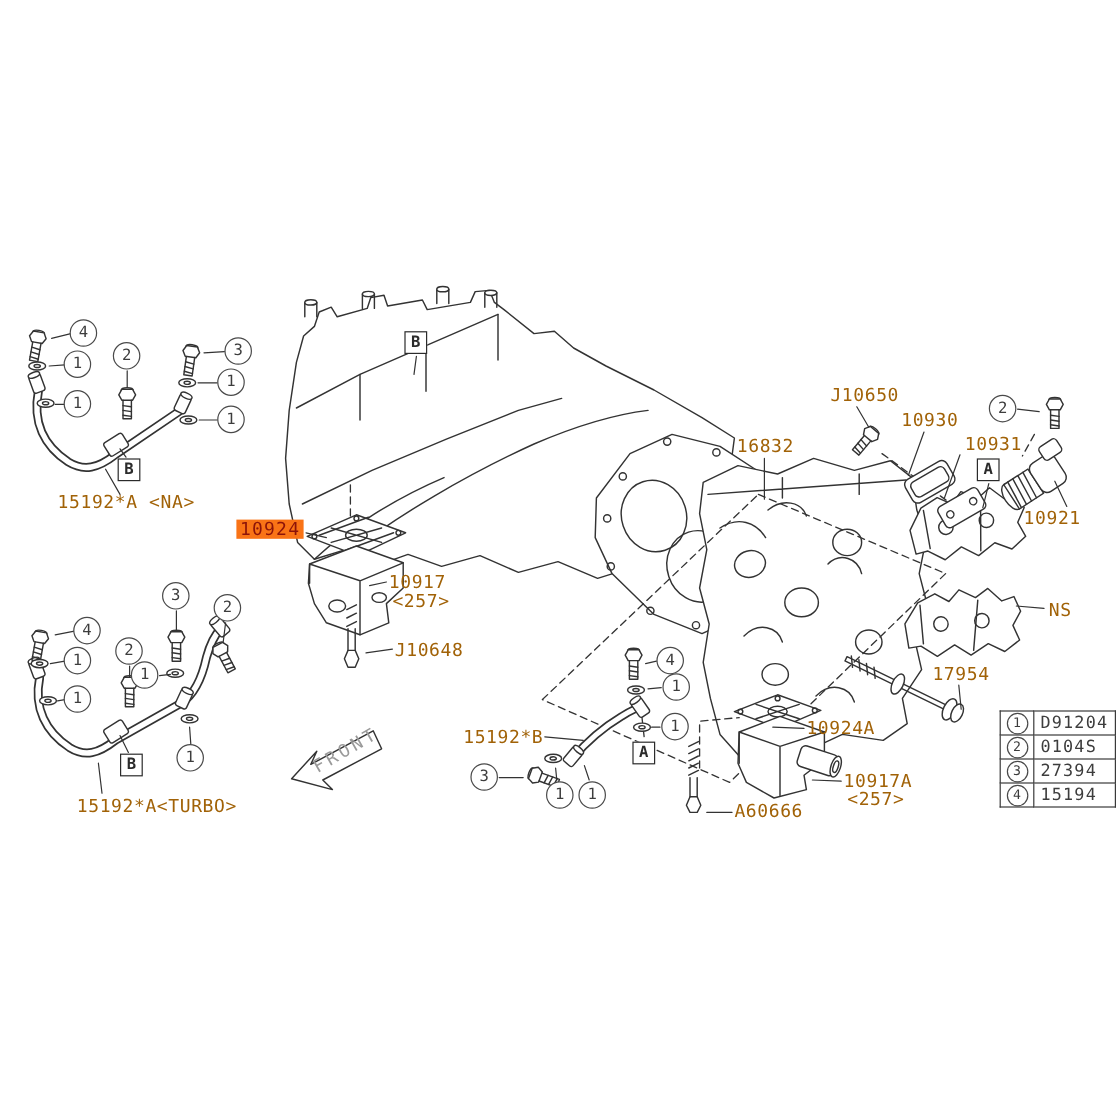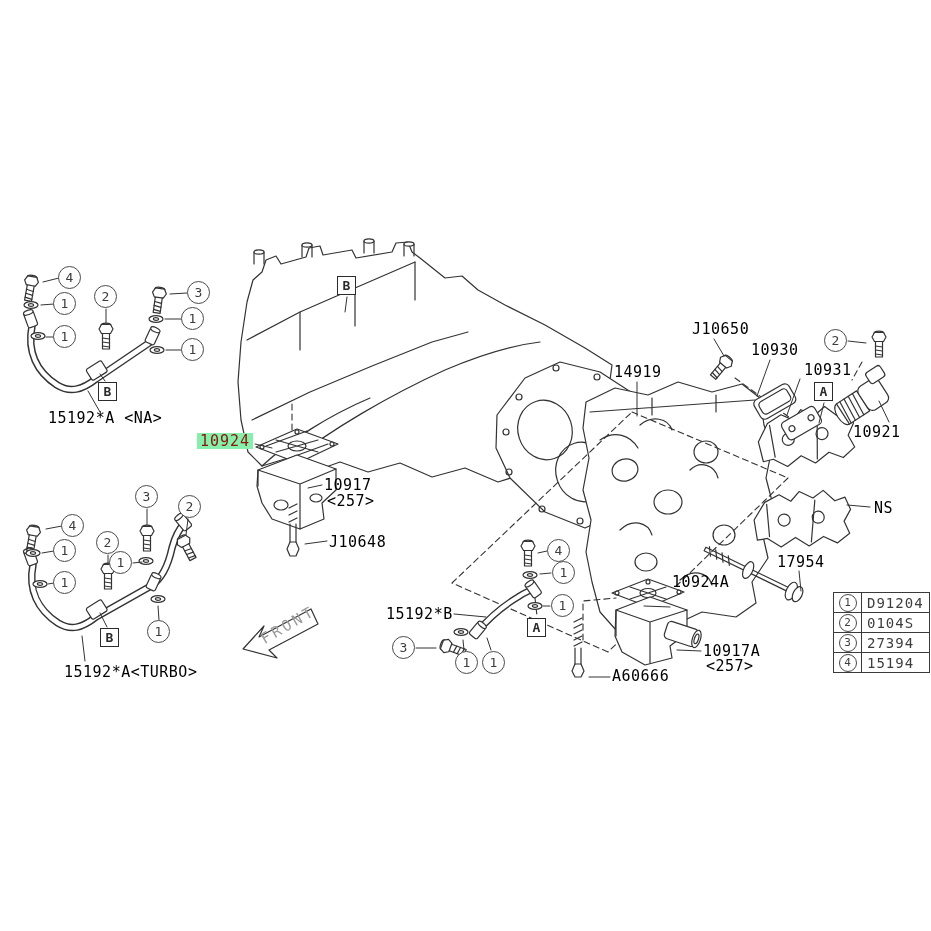--- a/index.html
+++ b/index.html
@@ -1,22 +1,22 @@
 <!DOCTYPE html>
 <html><head>
 <meta charset="utf-8">
 <style>
   html,body{margin:0;padding:0;background:#fff;}
   #stage{position:relative;width:931px;height:931px;background:#ffffff;overflow:hidden;
          font-family:"DejaVu Sans Mono",monospace;}
   #lineart{position:absolute;left:0;top:0;
            fill:none;stroke:#333;stroke-width:1.2;stroke-linecap:round;stroke-linejoin:round;}
-  .plabel{position:absolute;font-size:15px;color:#000000;letter-spacing:.5px;white-space:nowrap;
+  .plabel{position:absolute;font-size:15px;color:#a16207;letter-spacing:.5px;white-space:nowrap;
           line-height:16px;}
-  .plabel.hl{background:#86efac;color:#8c1309;padding:0 3px;letter-spacing:1px;}
+  .plabel.hl{background:#f97316;color:#8c1309;padding:0 3px;letter-spacing:1px;}
   .callout{position:absolute;width:23px;height:23px;border:1.6px solid #4a4a4a;border-radius:50%;
            background:#fff;display:flex;align-items:center;justify-content:center;
            font-size:13px;color:#3d3d3d;box-sizing:border-box;}
   .letterbox{position:absolute;width:19px;height:19px;border:1.7px solid #2b2b2b;background:#fff;
            display:flex;align-items:center;justify-content:center;font-size:13px;font-weight:600;
            color:#2b2b2b;box-sizing:border-box;}
   .front-label{position:absolute;left:258px;top:616px;transform:rotate(-30deg);
            font-size:15px;color:#9a9a9a;letter-spacing:3px;}
   #legend{position:absolute;left:833px;top:592px;border-collapse:collapse;background:#fff;}
   #legend td{border:1.6px solid #3a3a3a;font-size:14px;color:#3d3d3d;padding:0;height:19px;}
@@ -249,29 +249,29 @@
     <path d="M644,606 L670,607 M677,650 L701,651 M589,677 L610,677"></path>
   </g>
 </svg>
 
 <div class="plabel" style="left:48px;top:410px">15192*A &lt;NA&gt;</div>
 <div class="plabel" style="left:64px;top:664px">15192*A&lt;TURBO&gt;</div>
 <div class="plabel hl" style="left:197px;top:433px">10924</div>
 <div class="plabel" style="left:324px;top:477px">10917</div>
 <div class="plabel" style="left:327px;top:493px">&lt;257&gt;</div>
 <div class="plabel" style="left:329px;top:534px">J10648</div>
-<div class="plabel" style="left:614px;top:364px">14919</div>
+<div class="plabel" style="left:614px;top:364px">16832</div>
 <div class="plabel" style="left:692px;top:321px">J10650</div>
 <div class="plabel" style="left:751px;top:342px">10930</div>
 <div class="plabel" style="left:804px;top:362px">10931</div>
 <div class="plabel" style="left:853px;top:424px">10921</div>
 <div class="plabel" style="left:874px;top:500px">NS</div>
 <div class="plabel" style="left:777px;top:554px">17954</div>
 <div class="plabel" style="left:386px;top:606px">15192*B</div>
-<div class="plabel" style="left:672px;top:574px">10924A</div>
+<div class="plabel" style="left:672px;top:599px">10924A</div>
 <div class="plabel" style="left:703px;top:643px">10917A</div>
 <div class="plabel" style="left:706px;top:658px">&lt;257&gt;</div>
 <div class="plabel" style="left:612px;top:668px">A60666</div>
 <div class="front-label">FRONT</div>
 
 <span class="callout" style="left:58px;top:266px">4</span>
 <span class="callout" style="left:53px;top:292px">1</span>
 <span class="callout" style="left:53px;top:325px">1</span>
 <span class="callout" style="left:94px;top:285px">2</span>
 <span class="callout" style="left:187px;top:281px">3</span>

